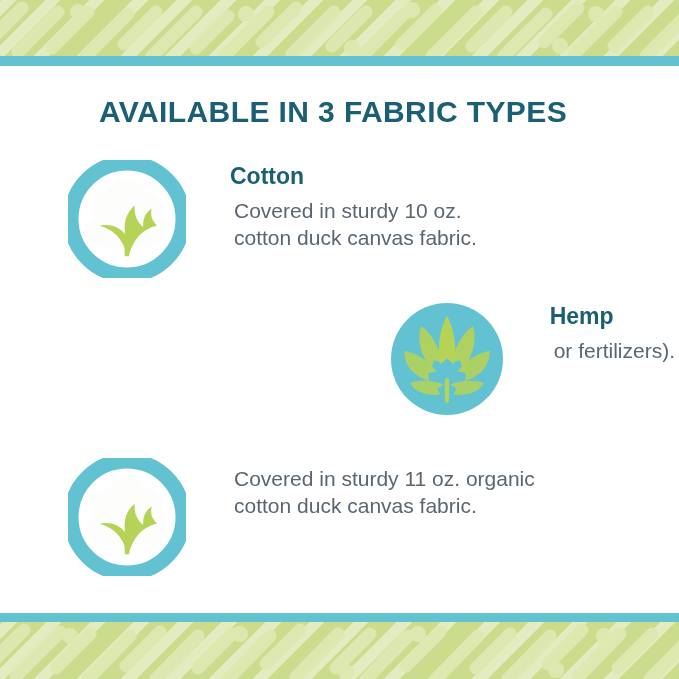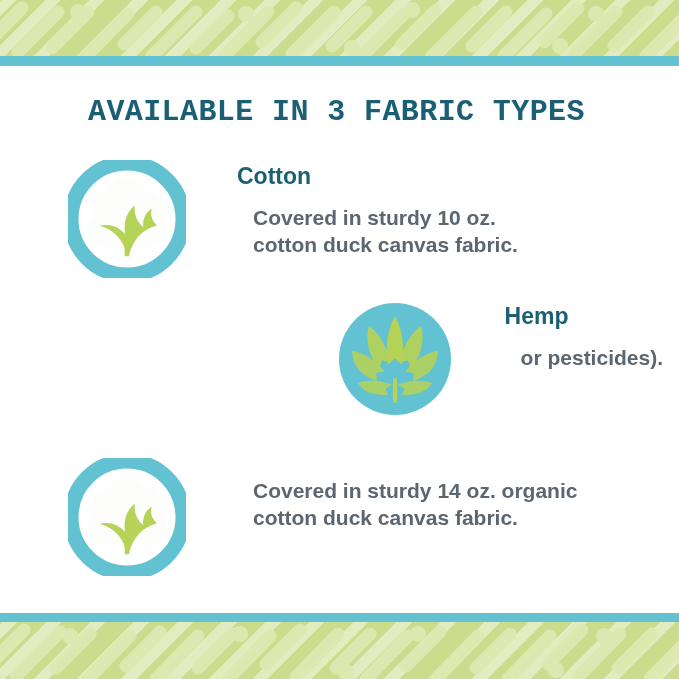--- a/index.html
+++ b/index.html
@@ -75,45 +75,43 @@
     position: absolute;
     top: 66px;
     left: 0;
     width: 679px;
     height: 547px;
     background: #ffffff;
   }
 
   .page-title {
     position: absolute;
-    left: 88px;
+    left: 99px;
     top: 29px;
     font-size: 30px;
     font-weight: bold;
     letter-spacing: 0.4px;
     color: #1b5f74;
     white-space: nowrap;
-    font-family: Liberation Mono, monospace;
   }
 
   .fabric-list {
     position: absolute;
     left: 0;
     top: 86px;
     width: 679px;
   }
 
   .fabric-row {
     position: relative;
     display: flex;
     align-items: flex-start;
     padding-left: 68px;
     box-sizing: border-box;
     width: 679px;
-    gap: 7px;
   }
   .fabric-row.row-cotton   { height: 140px; }
   .fabric-row.row-hemp     { height: 158px; justify-content: flex-end; }
   .fabric-row.row-organic  { height: 130px; }
 
   .icon-wrap {
     width: 118px;
     height: 118px;
     flex: 0 0 118px;
     margin-top: 8px;
@@ -131,22 +129,22 @@
     color: #1b5f74;
     line-height: 1.1;
     margin: 0 0 9px 0;
     white-space: nowrap;
   }
 
   .fabric-desc {
     font-size: 21px;
     line-height: 1.27;
     color: #5b6670;
-    margin: 16px;
-    font-weight: bold;
+    margin: 4px;
+    font-weight: normal;
     max-width: 400px;
   }
   .fabric-desc .line { display: block; white-space: nowrap; }
 </style>
 </head>
 <body>
 
 <div class="page">
 
   <div class="banner banner-top">
@@ -224,37 +222,37 @@
               <path d="M102 51c-0.7 9.9-4 18.4-12.8 24.1-4 2.7-8 4.8-12 6.3l0.5-8.3-8.3-1.5c2.2-2.9 4.9-5.8 8-8.6C85 56.2 93.2 52.2 102 51z" opacity="0.88"></path>
               <path d="M22 83c7.5-2.6 15.6-3 24.2-1.3 3.5 0.7 6.7 1.6 9.5 2.7l-6.4 4.6 3.2 5.8c-4 0.3-8.2 0.1-12.6-0.6C31 92.8 25.4 88.9 22 83z" opacity="0.85"></path>
               <path d="M96 83c-3.4 5.9-9 9.8-17.9 11.2-4.4 0.7-8.6 0.9-12.6 0.6l3.2-5.8-6.4-4.6c2.8-1.1 6-2 9.5-2.7C80.4 80 88.5 80.4 96 83z" opacity="0.85"></path>
               <path d="M57.2 102.5h3.6c0.5-8.5 0.5-16.6 0-24.3h-3.6c-0.5 7.7-0.5 15.8 0 24.3z"></path>
             </g>
           </svg>
         </div>
         <div class="fabric-text">
           <p class="fabric-name">Hemp</p>
           <p class="fabric-desc">
-            <span class="line">or pesticides).</span>
+            <span class="line">or fertilizers).</span>
           </p>
         </div>
       </div>
 
       <div class="fabric-row row-organic">
         <div class="icon-wrap">
           <svg viewBox="0 0 118 118">
             <circle cx="59" cy="59" r="56" fill="none" stroke="#63c2d2" stroke-width="15"></circle>
             <path fill="#fdfdfb" d="M59 18c9 0 16 5.5 18.5 13.5C86 30 95 36 95 46.5c0 4-1.4 7.4-3.6 10C96.5 59.5 99 64.4 99 70c0 9.5-7.8 17.2-17.4 17.2H36.4C26.8 87.2 19 79.5 19 70c0-5.6 2.5-10.5 7.6-13.5-2.2-2.6-3.6-6-3.6-10C23 36 32 30 40.5 31.5 43 23.5 50 18 59 18z"></path>
             <path fill="#b5d357" d="M59 95.5c-1.5-7-4.2-12.6-7.8-17.2-4.8-6.2-11.4-10.2-19.6-12.6 6.6-1.2 12.2-0.6 16.8 1.6 3.6 1.7 6.5 4.2 8.8 7.2-1.2-7.6-0.5-14 2-19.2 1.8-3.8 4.4-7 7.6-9.7-0.5 5.1 0.2 9.5 1.9 13.2 1.5 3.3 3.7 6 6.5 8.2-0.4-4.6 0.4-8.6 2.3-12 1.5-2.6 3.6-4.8 6.2-6.6-1 4.6-0.6 8.4 1 11.6 1 2 2.4 3.8 4.2 5.4-7.6 2-13.8 5.6-18.6 11-4 4.6-7 10.5-9.3 17.9z"></path>
             <path fill="#b5d357" d="M56.8 96.2h4.4c0.4-9.8 0.4-17.8 0-24h-4.4c-0.4 6.2-0.4 14.2 0 24z"></path>
           </svg>
         </div>
         <div class="fabric-text">
           <p class="fabric-desc">
-            <span class="line">Covered in sturdy 14 oz. organic</span>
+            <span class="line">Covered in sturdy 11 oz. organic</span>
             <span class="line">cotton duck canvas fabric.</span>
           </p>
         </div>
       </div>
 
     </div>
   </div>
 
   <div class="banner banner-bottom">
     <div class="teal-rule"></div>

